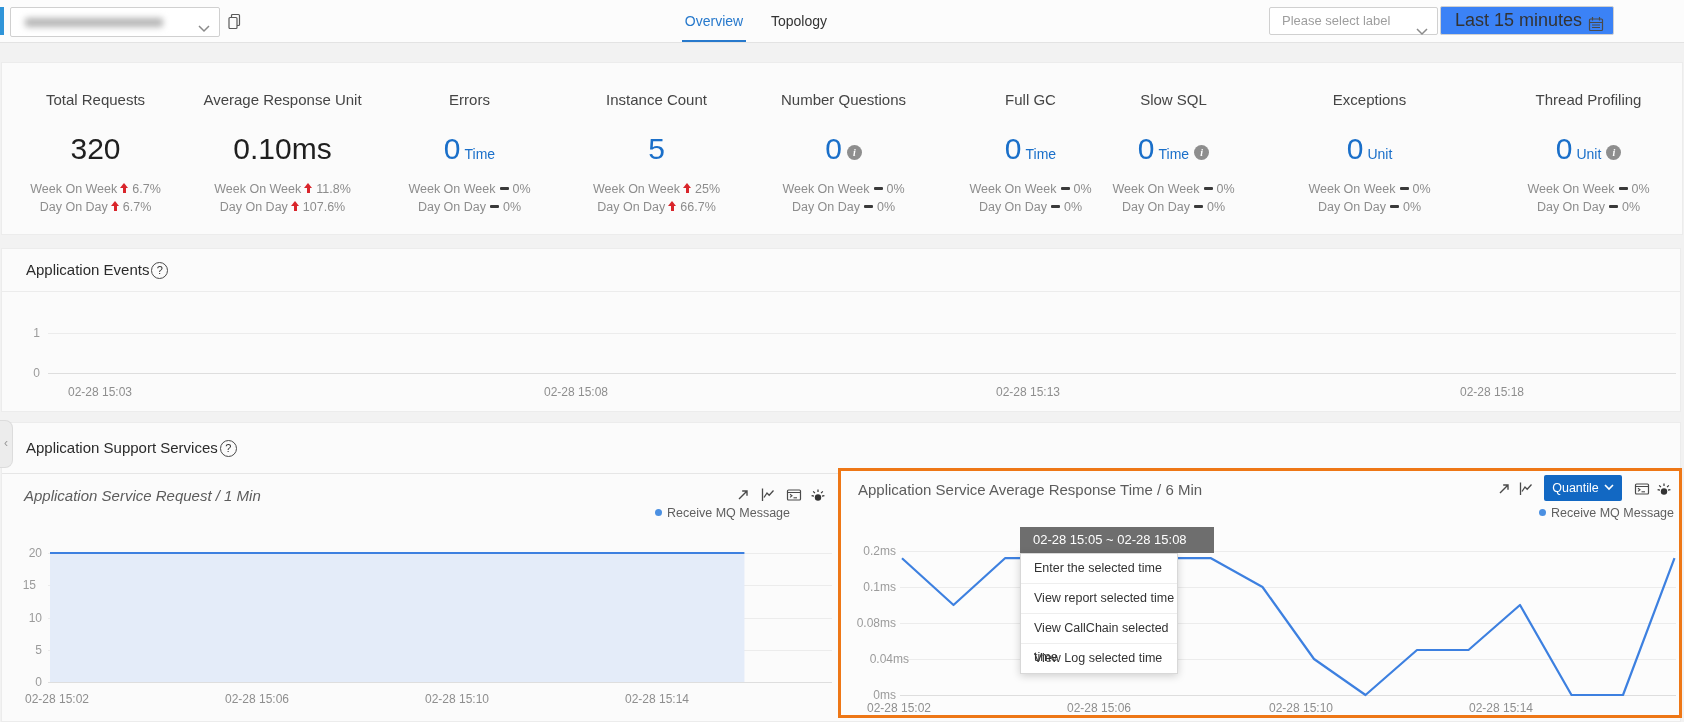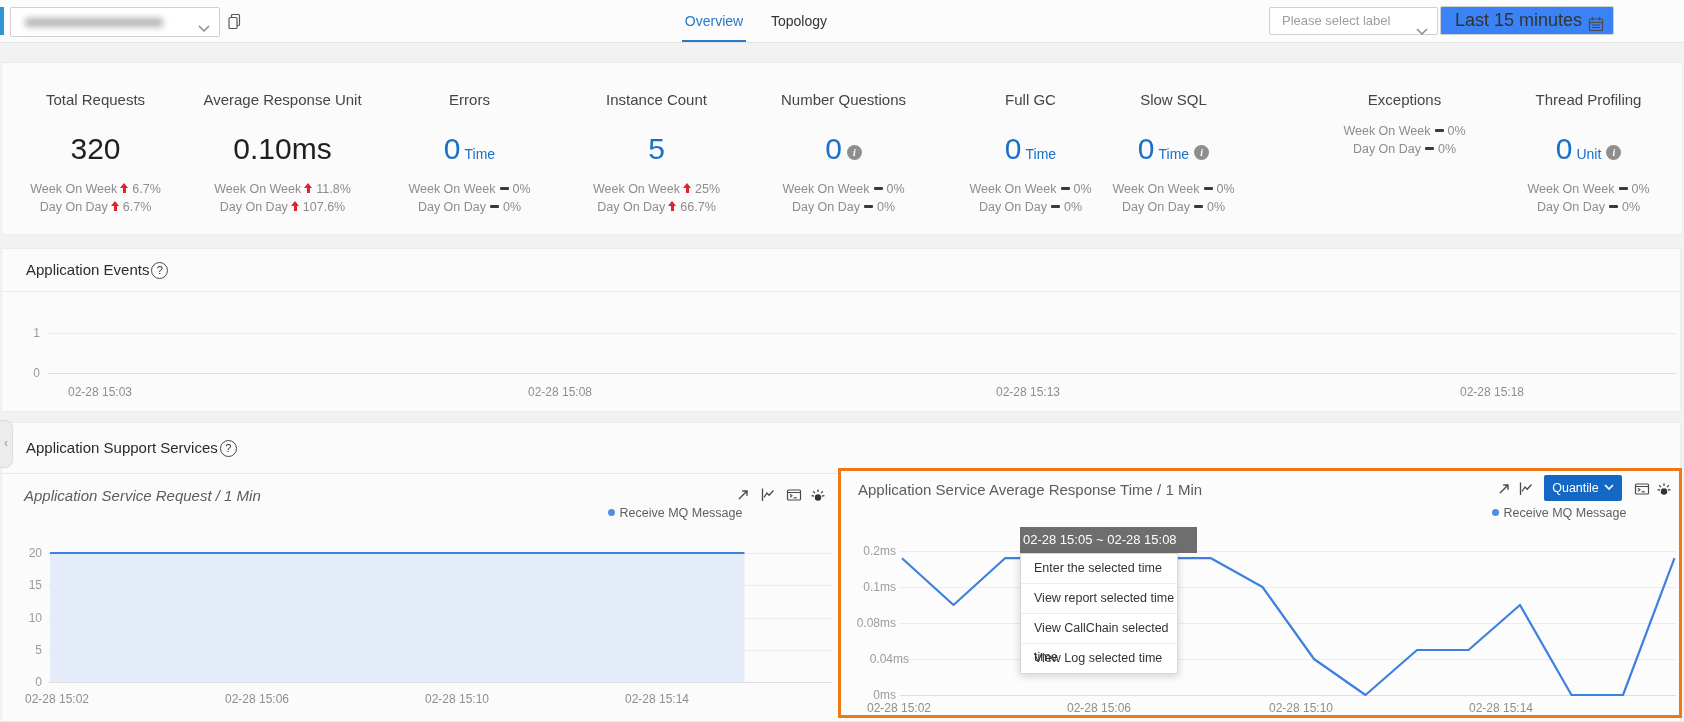--- a/index.html
+++ b/index.html
@@ -48,36 +48,36 @@
   .section-header{height:42px;line-height:42px;padding-left:24px;font-size:15px;color:#2b2b2b;border-bottom:1px solid #ececec;}
   .q-circle{display:inline-block;width:15px;height:15px;border:1px solid #4a4a4a;border-radius:50%;font-size:11px;line-height:14px;
             text-align:center;color:#333;margin-left:2px;vertical-align:1px;cursor:pointer;}
   .support-panel{position:absolute;left:1px;top:422px;width:1680px;height:300px;background:#fbfbfb;border:1px solid #ececec;box-sizing:border-box;}
   .support-header{height:50px;line-height:50px;padding-left:24px;font-size:15px;color:#2b2b2b;border-bottom:1px solid #e6e6e6;}
   .collapse-handle{position:absolute;left:0;top:420px;width:12px;height:46px;background:#ececec;border:1px solid #dcdcdc;border-left:none;
                    border-radius:0 8px 8px 0;color:#999;font-size:12px;line-height:44px;text-align:center;cursor:pointer;z-index:6;}
 
   
   .chart-title{position:absolute;font-size:15px;color:#5c5c5c;}
-  .legend{position:absolute;font-size:12.5px;color:#5f5f5f;text-align:center;}
+  .legend{position:absolute;font-size:12.5px;color:#5f5f5f;text-align:right;}
   .legend-dot{display:inline-block;width:7px;height:7px;border-radius:50%;background:#4b90e2;margin-right:5px;vertical-align:1px;}
   .ylab{position:absolute;font-size:12px;color:#9b9b9b;text-align:right;}
   .xlab{position:absolute;font-size:12px;color:#8e8e8e;text-align:center;width:90px;}
   .gl{position:absolute;height:1px;background:#ececec;z-index:1;}
   .gl.base{background:#dedede;}
   .plot-svg{position:absolute;z-index:5;}
   .hl-panel{position:absolute;left:838px;top:468px;width:844px;height:250px;background:#fcfcfc;border:3px solid #ee7716;box-sizing:border-box;z-index:4;}
   .icon-btn{position:absolute;cursor:pointer;z-index:7;}
   .quantile-btn{position:absolute;left:1544px;top:475px;width:78px;height:26px;background:#1268c3;border-radius:2px;color:#fff;
                 font-size:12.5px;line-height:26px;text-align:center;cursor:pointer;z-index:7;}
   .quantile-btn svg{margin-left:5px;vertical-align:1px;}
 
   
-  .ctx-header{position:absolute;left:1020px;top:527px;width:177px;height:26px;background:#6e6e6e;color:#fff;font-size:13px;
-              line-height:26px;padding-left:3px;box-sizing:border-box;z-index:30;}
+  .ctx-header{position:absolute;left:1020px;top:527px;width:194px;height:26px;background:#6e6e6e;color:#fff;font-size:13px;
+              line-height:26px;padding-left:13px;box-sizing:border-box;z-index:30;}
   .ctx-list{position:absolute;left:1020px;top:553px;width:158px;background:#fca5a5;border:1px solid #d8d8d8;box-shadow:0 2px 8px rgba(0,0,0,.18);
             box-sizing:border-box;z-index:30;}
   .ctx-item{height:29px;line-height:29px;padding-left:13px;font-size:12.5px;color:#333;border-bottom:1px solid #eee;cursor:pointer;background:#fff;}
   .ctx-item:last-child{border-bottom:none;}
 </style>
 </head>
 <body>
 
 <div class="page">
 
@@ -175,22 +175,23 @@
       <div class="trend"><span>Day On Day</span><span class="dash"></span><span>0%</span></div>
     </div>
 
     <div class="stat-col" style="left:1078px;">
       <div class="stat-title">Slow SQL</div>
       <div class="stat-value"><span class="num-blue">0</span><span class="stat-unit">Time</span><span class="info-icon">i</span></div>
       <div class="trend first"><span>Week On Week</span><span class="dash"></span><span>0%</span></div>
       <div class="trend"><span>Day On Day</span><span class="dash"></span><span>0%</span></div>
     </div>
 
-    <div class="stat-col" style="left:1309px;text-align:center;">
+    <div class="stat-col" style="left:1274px;text-align:center;">
       <div class="stat-title">Exceptions</div>
+      <div class="stat-value"><span class="num-blue">0</span><span class="stat-unit">Unit</span></div>
       <div class="trend first"><span>Week On Week</span><span class="dash"></span><span>0%</span></div>
       <div class="trend"><span>Day On Day</span><span class="dash"></span><span>0%</span></div>
     </div>
 
     <div class="stat-col" style="left:1493px;">
       <div class="stat-title">Thread Profiling</div>
       <div class="stat-value"><span class="num-blue">0</span><span class="stat-unit">Unit</span><span class="info-icon">i</span></div>
       <div class="trend first"><span>Week On Week</span><span class="dash"></span><span>0%</span></div>
       <div class="trend"><span>Day On Day</span><span class="dash"></span><span>0%</span></div>
     </div>
@@ -199,21 +200,21 @@
   <div class="events-panel">
     <div class="section-header">
       <span>Application Events</span><span class="q-circle">?</span>
     </div>
   </div>
   <div class="ylab" style="left:16px;top:326px;width:24px;">1</div>
   <div class="ylab" style="left:16px;top:366px;width:24px;">0</div>
   <div class="gl" style="left:48px;top:333px;width:1628px;"></div>
   <div class="gl base" style="left:48px;top:373px;width:1628px;"></div>
   <div class="xlab" style="left:55px;top:385px;">02-28 15:03</div>
-  <div class="xlab" style="left:515px;top:385px;">02-28 15:08</div>
+  <div class="xlab" style="left:531px;top:385px;">02-28 15:08</div>
   <div class="xlab" style="left:983px;top:385px;">02-28 15:13</div>
   <div class="xlab" style="left:1447px;top:385px;">02-28 15:18</div>
 
   <div class="collapse-handle">‹</div>
   <div class="support-panel">
     <div class="support-header">
       <span>Application Support Services</span><span class="q-circle">?</span>
     </div>
   </div>
 
@@ -242,40 +243,40 @@
     <svg width="16" height="16" viewBox="0 0 16 16">
         <circle cx="8" cy="10.5" r="3.2" fill="#333"></circle>
         <path d="M8,2.5 V5 M3.2,4.4 L4.9,6.2 M12.8,4.4 L11.1,6.2 M1.6,8.6 L4,9.2 M14.4,8.6 L12,9.2" stroke="#333" stroke-width="1.2" fill="none"></path>
       </svg>
   </span>
   <div class="legend" style="left:560px;top:506px;width:230px;">
     <span class="legend-dot"></span><span>Receive MQ Message</span>
   </div>
 
   <div class="ylab" style="left:8px;top:546px;width:34px;">20</div>
-  <div class="ylab" style="left:8px;top:578px;width:34px;">15</div>
+  <div class="ylab" style="left:2px;top:578px;width:34px;">15</div>
   <div class="ylab" style="left:8px;top:611px;width:34px;">10</div>
   <div class="ylab" style="left:8px;top:643px;width:34px;">5</div>
   <div class="ylab" style="left:8px;top:675px;width:34px;">0</div>
   <div class="gl" style="left:48px;top:553px;width:784px;"></div>
   <div class="gl" style="left:48px;top:585px;width:784px;"></div>
   <div class="gl" style="left:48px;top:618px;width:784px;"></div>
   <div class="gl" style="left:48px;top:650px;width:784px;"></div>
   <div class="gl base" style="left:48px;top:682px;width:784px;"></div>
   <svg id="svg-service-request" class="plot-svg" style="left:48px;top:546px;" width="784" height="140">
       <polygon points="2.0,7.0 51.6,7.0 101.2,7.0 150.8,7.0 200.4,7.0 250.0,7.0 299.6,7.0 349.2,7.0 398.8,7.0 448.4,7.0 498.0,7.0 547.6,7.0 597.2,7.0 646.8,7.0 696.4,7.0 696.4,136.0 2.0,136.0" fill="#e4ecf9" stroke="none"></polygon>
       <polyline points="2.0,7.0 51.6,7.0 101.2,7.0 150.8,7.0 200.4,7.0 250.0,7.0 299.6,7.0 349.2,7.0 398.8,7.0 448.4,7.0 498.0,7.0 547.6,7.0 597.2,7.0 646.8,7.0 696.4,7.0" fill="none" stroke="#3d80e0" stroke-width="2.2" stroke-linejoin="round"></polyline>
     </svg>
   <div class="xlab" style="left:12px;top:692px;">02-28 15:02</div>
   <div class="xlab" style="left:212px;top:692px;">02-28 15:06</div>
   <div class="xlab" style="left:412px;top:692px;">02-28 15:10</div>
   <div class="xlab" style="left:612px;top:692px;">02-28 15:14</div>
 
   <div class="hl-panel"></div>
-  <div class="chart-title" style="left:858px;top:481px;z-index:7;">Application Service Average Response Time / 1 Min</div>
+  <div class="chart-title" style="left:858px;top:481px;z-index:7;">Application Service Average Response Time / 6 Min</div>
 
   <span class="icon-btn" style="left:1496px;top:481px;">
     <svg width="16" height="16" viewBox="0 0 16 16">
         <path d="M4,12 L12,4 M7.2,4 H12 V8.8" fill="none" stroke="#4a4a4a" stroke-width="1.4"></path>
       </svg>
   </span>
   <span class="icon-btn" style="left:1518px;top:481px;">
     <svg width="16" height="16" viewBox="0 0 16 16">
         <path d="M2.5,1.5 V14" stroke="#4a4a4a" stroke-width="1.3" fill="none"></path>
         <polyline points="4,10.5 7,6 9.2,8.2 13.5,3.5" fill="none" stroke="#4a4a4a" stroke-width="1.3"></polyline>

